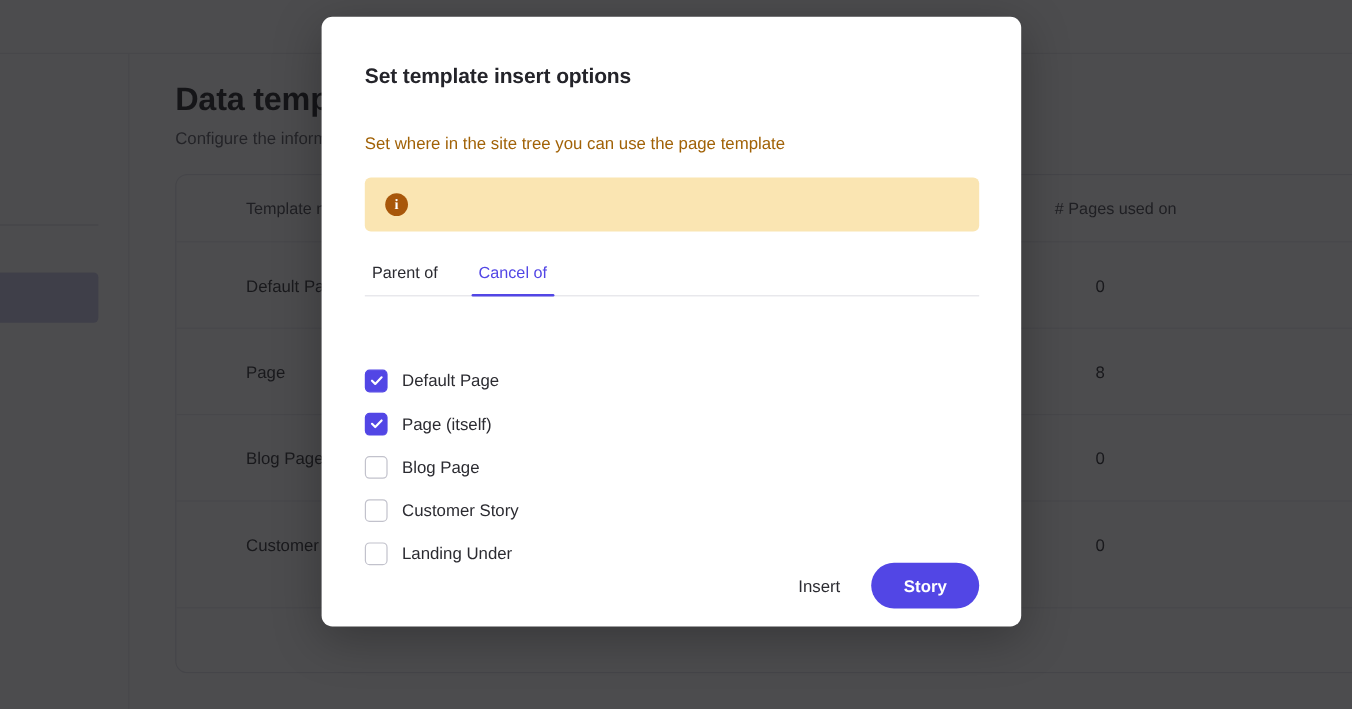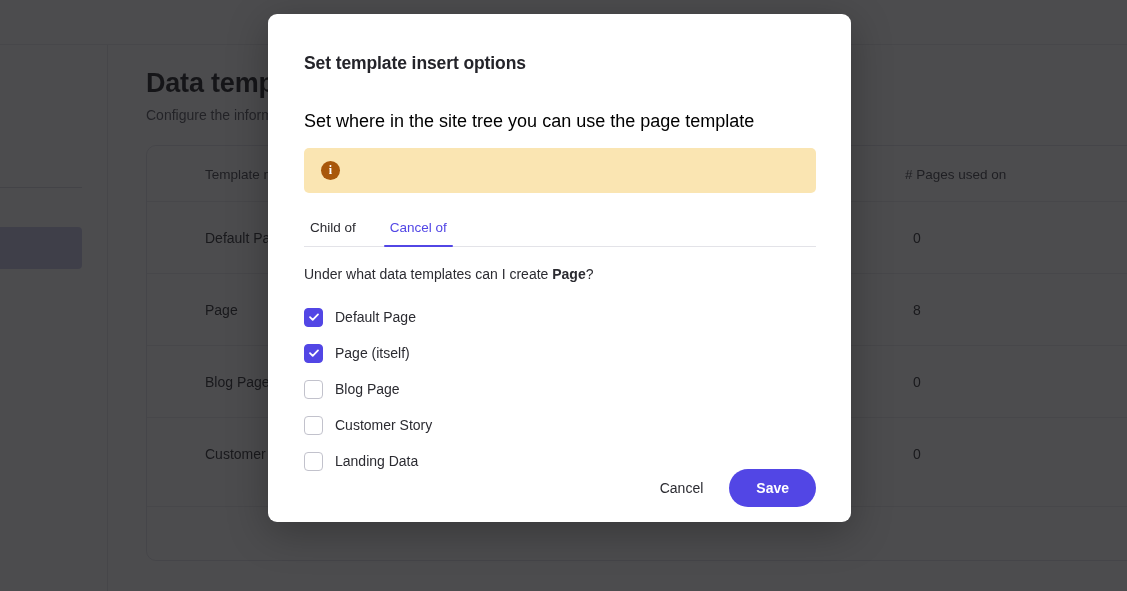--- a/index.html
+++ b/index.html
@@ -78,21 +78,21 @@
     font-size: 14px; color: #2b2b31;
     white-space: nowrap;
   }
   .bg-cell-head {
     position: absolute; top: 50%;
     transform: translateY(-50%);
     font-size: 13.5px; color: #45454d;
     white-space: nowrap;
   }
   .bg-cell-head.c1 { left: 58px; }
-  .bg-cell-head.c2 { left: 758px; }
+  .bg-cell-head.c2 { left: 732px; }
   .bg-cell-count {
     position: absolute; left: 766px; top: 50%;
     transform: translateY(-50%);
     font-size: 14px; color: #2b2b31;
   }
   .bg-card-footer {
     position: absolute; left: 0; right: 0; bottom: 0;
     height: 54px;
     border-top: 1px solid #e8e8ee;
   }
@@ -114,21 +114,21 @@
     overflow: hidden;
   }
   .modal-title {
     position: absolute; left: 36px; top: 39px;
     font-size: 17.5px; font-weight: 700; color: #24242a;
     letter-spacing: -0.1px;
   }
 
   .modal-desc {
     position: absolute; left: 36px; top: 97px;
-    font-size: 18px; color: #000000;
+    font-size: 14px; color: #a16207;
   }
 
   .info-banner {
     position: absolute; left: 36px; top: 134px;
     width: 512px; height: 45px;
     background: #fae5b2;
     border-radius: 5px;
     display: flex; align-items: center;
   }
   .info-icon {
@@ -282,27 +282,24 @@
 
   <div class="modal-title">Set template insert options</div>
 
   <div class="modal-desc">Set where in the site tree you can use the page template</div>
 
   <div class="info-banner">
     <div class="info-icon">i</div>
   </div>
 
   <div class="tabs">
-    <button class="tab">Child of</button>
+    <button class="tab">Parent of</button>
     <button class="tab active">Cancel of</button>
   </div>
 
-  <div class="question">
-    <span>Under what data templates can I create </span><b>Page</b><span>?</span>
-  </div>
 
   <div class="options">
 
     <label class="option-row">
       <span class="cbox checked">
         <svg width="12" height="12" viewBox="0 0 12 12" aria-hidden="true">
           <path d="M2 6.2 L4.7 8.9 L10 3.4" fill="none" stroke="#ffffff" stroke-width="1.8" stroke-linecap="round" stroke-linejoin="round"></path>
         </svg>
       </span>
       <span class="option-label">Default Page</span>
@@ -328,23 +325,23 @@
       <span class="cbox">
         
       </span>
       <span class="option-label">Customer Story</span>
     </label>
 
     <label class="option-row">
       <span class="cbox">
         
       </span>
-      <span class="option-label">Landing Data</span>
+      <span class="option-label">Landing Under</span>
     </label>
 
   </div>
 
   <div class="modal-footer">
-    <button class="btn-cancel">Cancel</button>
-    <button class="btn-save">Save</button>
+    <button class="btn-cancel">Insert</button>
+    <button class="btn-save">Story</button>
   </div>
 
 </div>
 
 </body></html>

